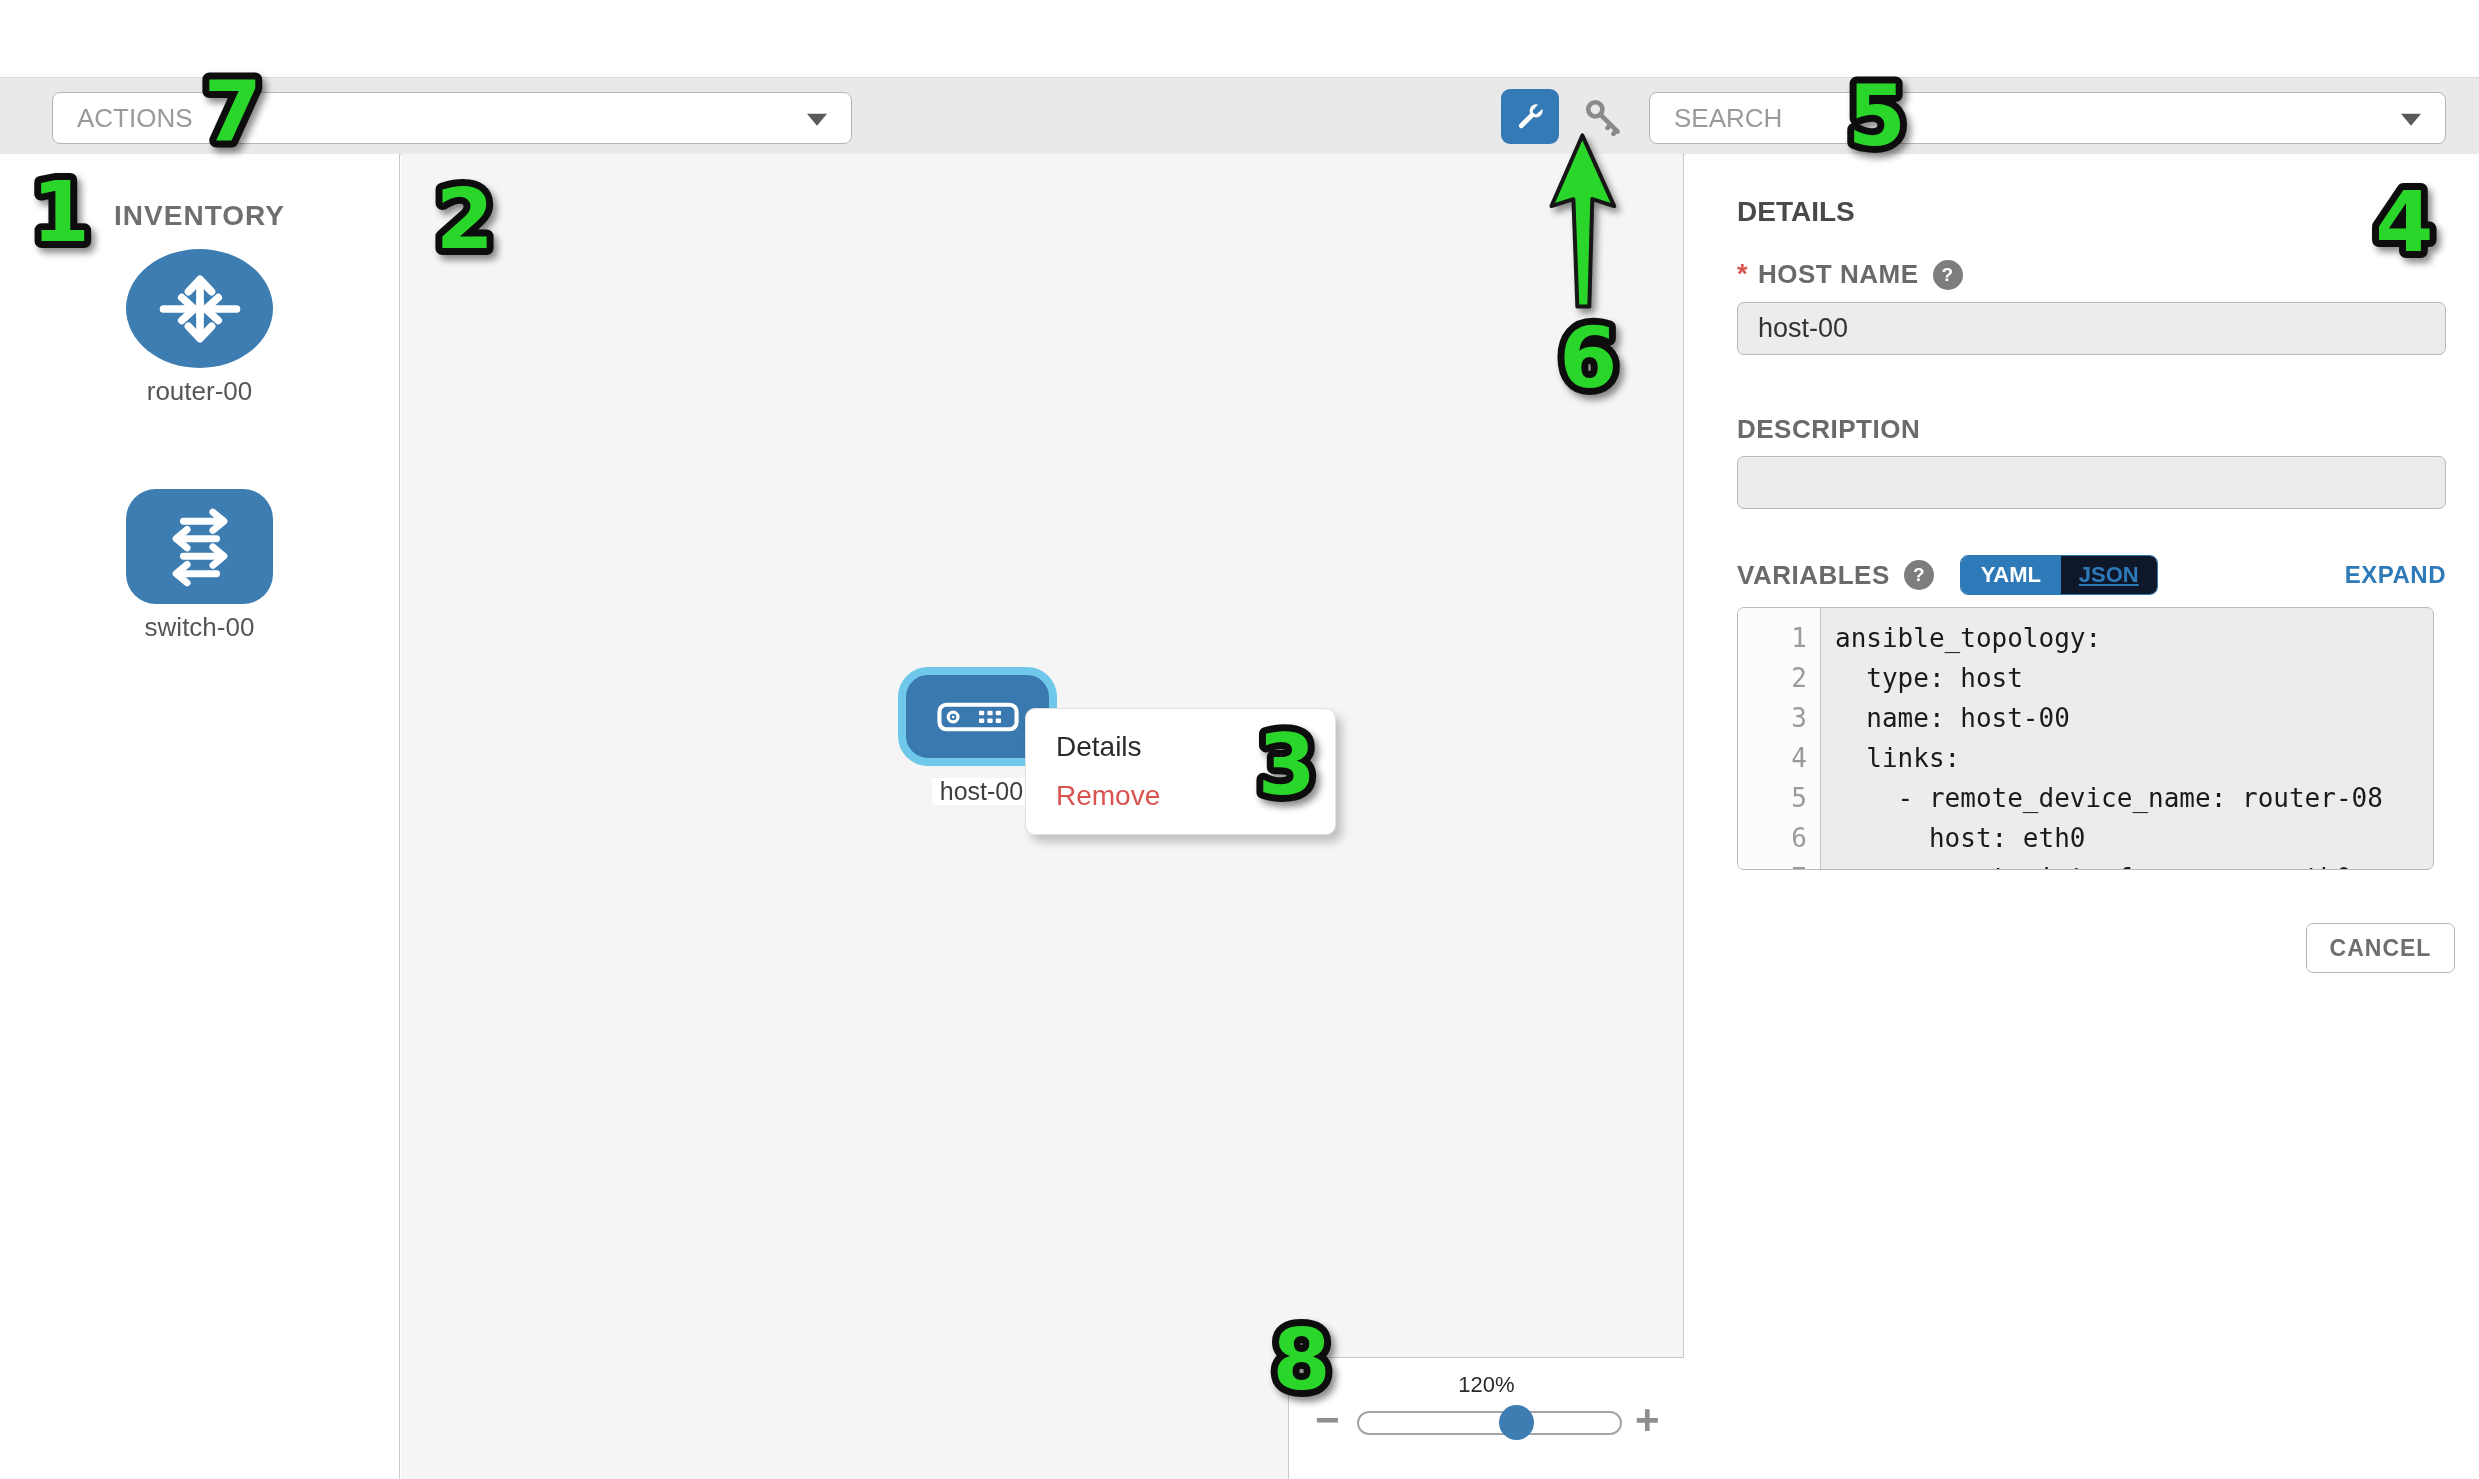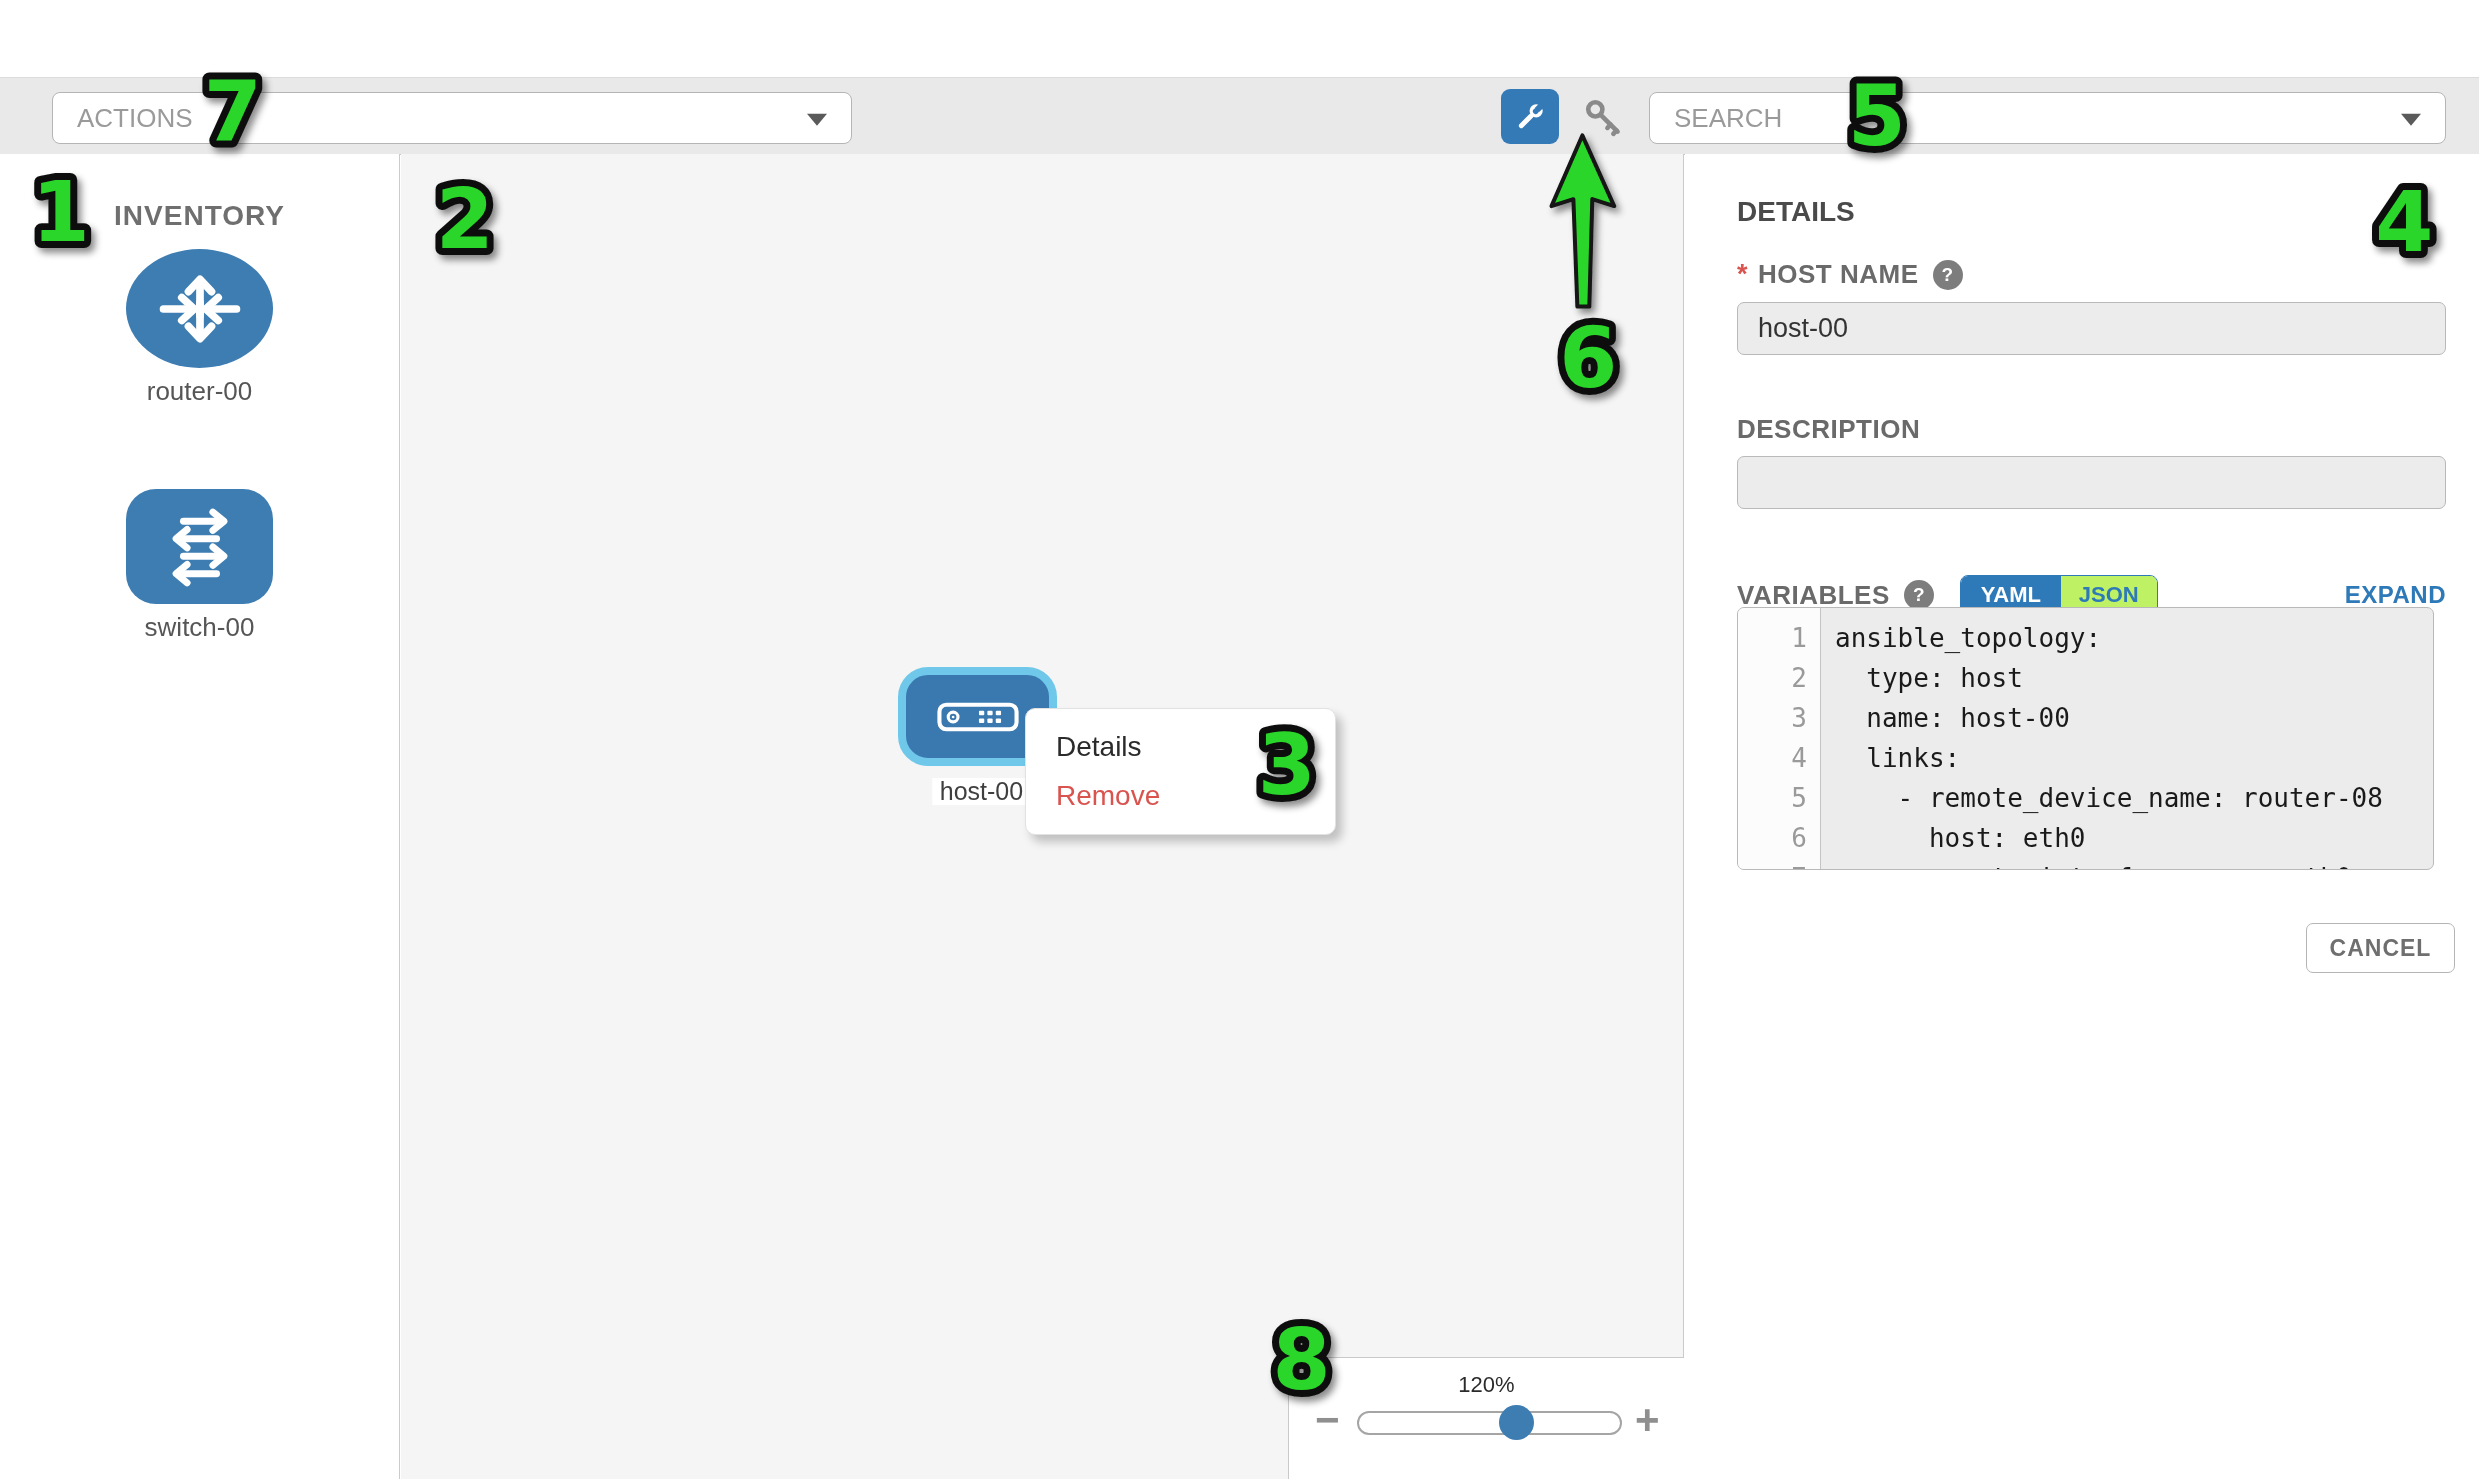--- a/index.html
+++ b/index.html
@@ -74,26 +74,26 @@
   .row-hostname { top:105px; }
   .row-description { top:260px; }
   .req-star { color:#d9534f; margin-right:10px; font-size:27px; }
   .help-icon { width:30px; height:30px; border-radius:50%; background:#7d7d7d; color:#ffffff; font-size:19px; font-weight:bold;
                display:flex; align-items:center; justify-content:center; margin-left:14px; cursor:pointer; }
   .text-input { position:absolute; left:52px; width:709px; height:53px; background:#ececec; border:1px solid #b9b9b9;
                 border-radius:7px; font-size:27px; color:#333333; padding:0 20px; font-family:"Liberation Sans", sans-serif; }
   .input-hostname { top:148px; }
   .input-description { top:302px; }
 
-  .variables-row { position:absolute; left:52px; top:419px; width:709px; height:44px; display:flex; align-items:center; }
+  .variables-row { position:absolute; left:52px; top:399px; width:709px; height:44px; display:flex; align-items:center; }
   .variables-label { font-size:26px; font-weight:600; color:#6a6a6a; letter-spacing:0.5px; }
   .format-toggle { display:flex; margin-left:26px; border:1px solid #2e79b8; border-radius:8px; overflow:hidden; height:40px; }
   .toggle-btn { display:flex; align-items:center; justify-content:center; font-size:22px; font-weight:bold; cursor:pointer; }
   .toggle-yaml { width:100px; background:#2e79b8; color:#ffffff; }
-  .toggle-json { width:96px; background:#bef264; color:#2e79b8; }
+  .toggle-json { width:96px; background:#0f172a; color:#2e79b8;text-decoration:underline; }
   .expand-link { margin-left:auto; font-size:24px; font-weight:600; color:#2e79b8; cursor:pointer; letter-spacing:0.5px; }
 
   .code-editor { position:absolute; left:52px; top:453px; width:697px; height:263px; border:1px solid #b9b9b9;
                  border-radius:7px; overflow:hidden; display:flex; background:#ececec; }
   .gutter { width:83px; background:#fcfcfc; border-right:1px solid #c4c4c4; padding-top:10px; }
   .gutter-num { height:40px; line-height:40px; text-align:right; padding-right:13px; color:#9a9a9a;
                 font-family:"DejaVu Sans Mono", monospace; font-size:26px; }
   .code-area { flex:1; padding:10px 0 0 14px; cursor:text; }
   .code-line { height:40px; line-height:40px; font-family:"DejaVu Sans Mono", monospace; font-size:26px; color:#1a1a1a;
                white-space:pre; }

